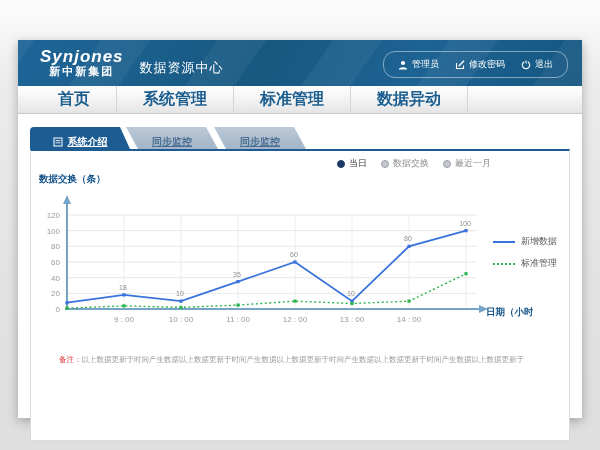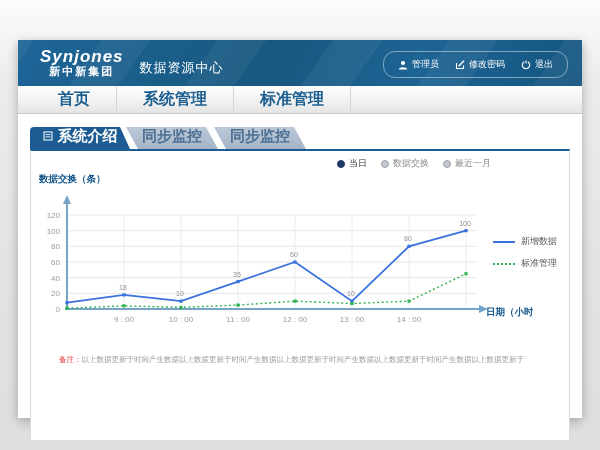--- a/index.html
+++ b/index.html
@@ -44,22 +44,22 @@
   }
   .nav .nav-item {
     padding:0 26px; display:flex; align-items:center;
     font-size:16px; font-weight:bold; color:#1b5e8f; cursor:pointer;
     border-right:1px solid #d5d5d5; position:relative;
   }
   .nav .nav-item:first-child { margin-left:14px; }
   
   .tabs { display:flex; margin:13px 12px 0 12px; height:22px; position:relative; }
   .tab {
-    height:22px; display:flex; align-items:flex-start; justify-content:center;
-    font-size:15px; font-weight:bold; cursor:pointer;
+    height:22px; display:flex; align-items:flex-end; justify-content:center;
+    font-size:10px; font-weight:bold; cursor:pointer;text-decoration:underline;
   }
   .tab.active {
     width:100px; background:#1d5c93; color:#fff; gap:5px;
     clip-path:polygon(0 0,calc(100% - 10px) 0,100% 100%,0 100%);
     border-top-left-radius:4px; z-index:3;
   }
   .tab.inactive {
     width:92px; margin-left:-4px; color:#4c6f93;
     background:linear-gradient(180deg,#bcc9d8 0%,#a3b5c7 100%);
     clip-path:polygon(0 0,calc(100% - 12px) 0,100% 100%,12px 100%);
@@ -126,20 +126,21 @@
           </span>
         <span>退出</span>
       </span>
     </div>
   </div>
 
   <div class="nav">
     <div class="nav-item">首页</div>
     <div class="nav-item">系统管理</div>
     <div class="nav-item">标准管理</div>
+    <div class="nav-item">数据异动</div>
   </div>
 
   <div class="tabs">
     <div class="tab active">
       <span><svg width="10" height="10" viewBox="0 0 10 10">
             <rect x="1" y="1" width="8" height="8" fill="none" stroke="#fff" stroke-width="1"></rect>
             <line x1="2.6" y1="3.6" x2="7.4" y2="3.6" stroke="#fff" stroke-width="0.9"></line>
             <line x1="2.6" y1="5.8" x2="7.4" y2="5.8" stroke="#fff" stroke-width="0.9"></line>
           </svg></span>
       <span>系统介绍</span>

